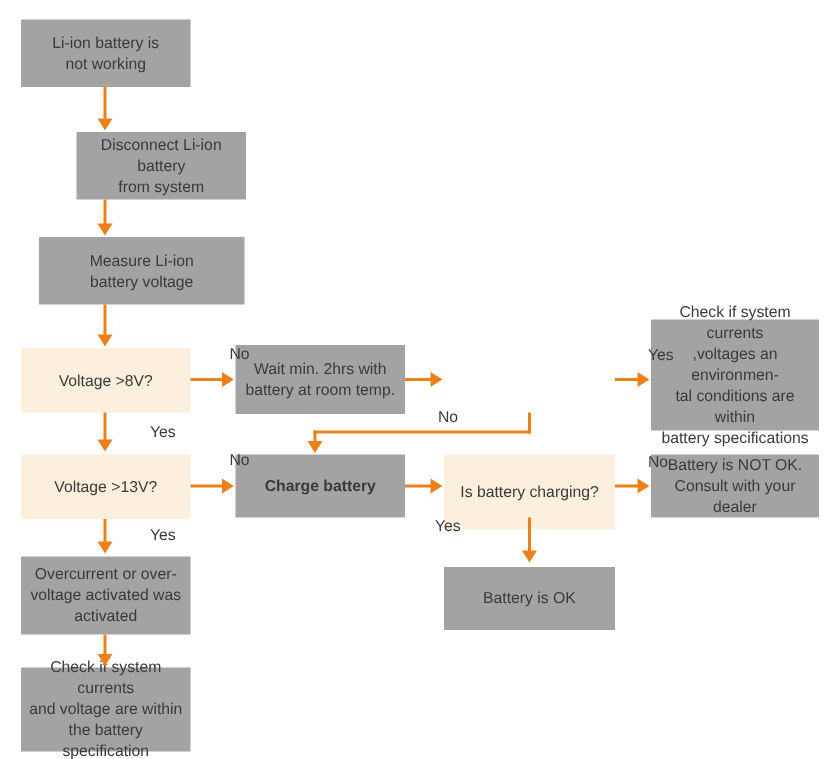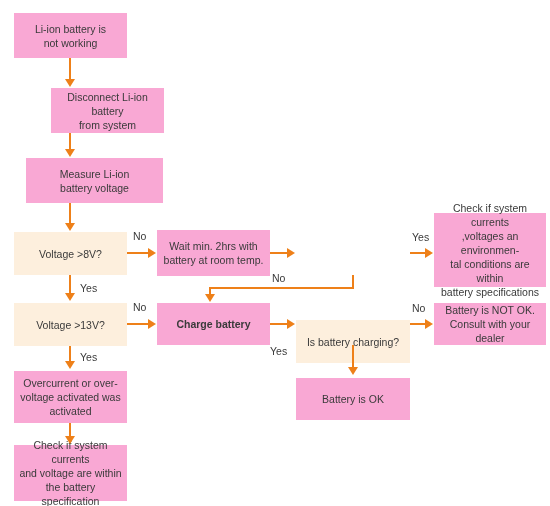--- a/index.html
+++ b/index.html
@@ -22,31 +22,32 @@
     align-items: center;
     justify-content: center;
     text-align: center;
     color: #3a3a3a;
     font-size: 10.5px;
     line-height: 14px;
     padding: 2px 4px;
     white-space: pre-line;
   }
   .node.process {
-    background: #f9a8d4;
+    background: #a3a3a3;
   }
   .node.decision {
     background: #fdefdd;
   }
   .lbl {
     position: absolute;
     font-size: 10.5px;
     line-height: 12px;
     color: #3a3a3a;
     white-space: nowrap;
+    margin-left: 20px;
   }
   .conn {
     position: absolute;
     background: #ee8019;
   }
   .conn.h { height: 2px; }
   .conn.v { width: 2px; }
   .arrowhead {
     position: absolute;
     width: 0;
@@ -85,21 +86,21 @@
 
   <div class="node process" style="left:434px; top:213px; width:112px; height:74px;">Check if system currents
 ,voltages an environmen-
 tal conditions are within
 battery specifications</div>
 
   <div class="node decision" style="left:14px; top:303px; width:113px; height:43px;">Voltage &gt;13V?</div>
 
   <div class="node process" style="left:157px; top:303px; width:113px; height:42px;font-weight:bold;">Charge battery</div>
 
-  <div class="node decision" style="left:296px; top:320px; width:114px; height:43px;">Is battery charging?</div>
+  <div class="node decision" style="left:296px; top:303px; width:114px; height:50px;">Is battery charging?</div>
 
   <div class="node process" style="left:434px; top:303px; width:112px; height:42px;">Battery is NOT OK.
 Consult with your dealer</div>
 
   <div class="node process" style="left:14px; top:371px; width:113px; height:52px;">Overcurrent or over-
 voltage activated was
 activated</div>
 
   <div class="node process" style="left:296px; top:378px; width:114px; height:42px;">Battery is OK</div>
 

